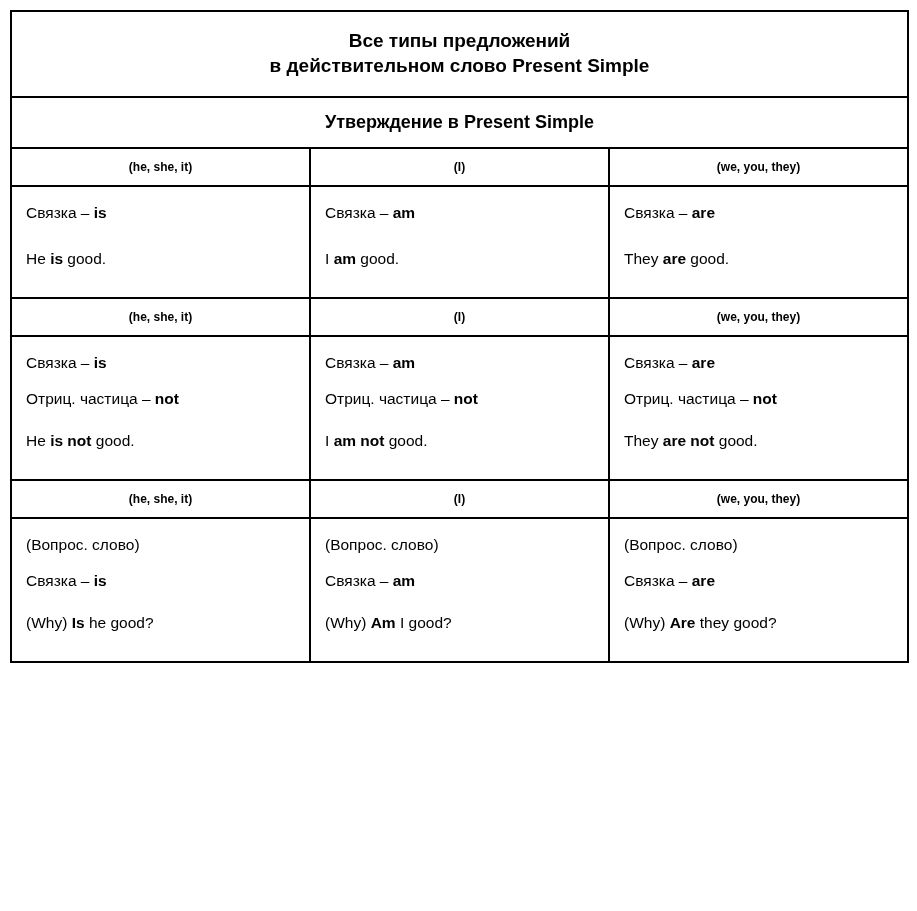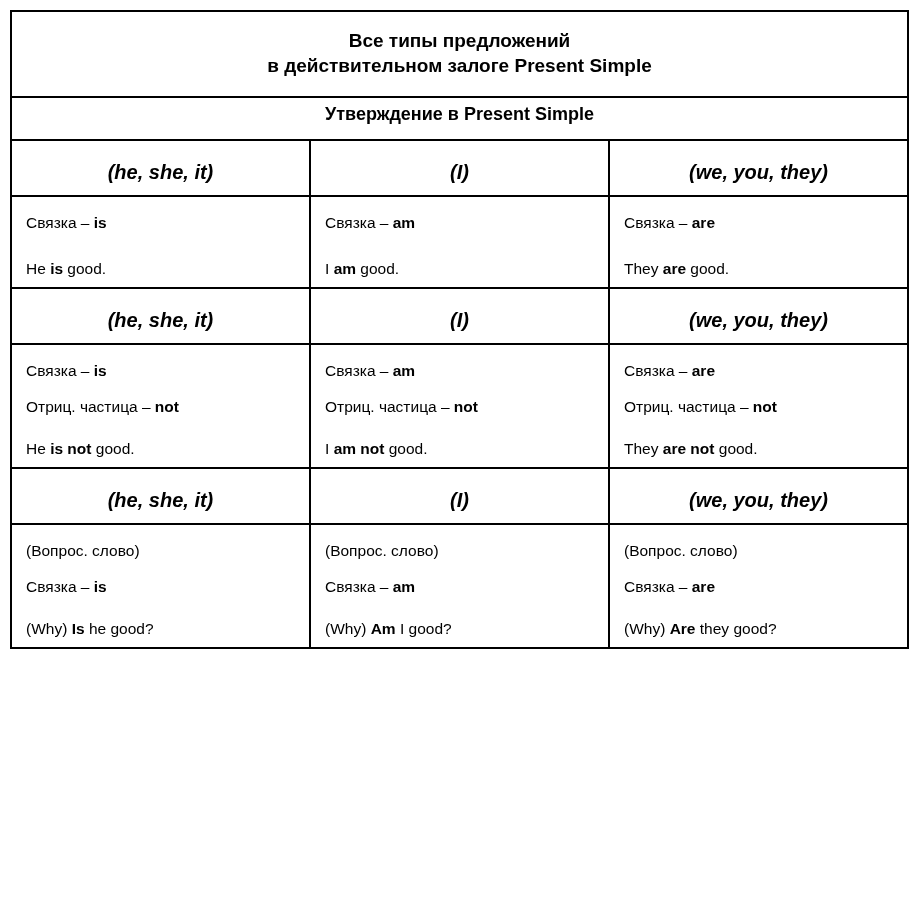--- a/index.html
+++ b/index.html
@@ -35,33 +35,32 @@
     line-height: 25px;
     padding: 16px 8px 18px 8px;
   }
   .title-cell .line {
     display: block;
   }
   .section-cell {
     text-align: center;
     font-weight: bold;
     font-size: 18px;
-    padding: 6px 8px 14px 8px;
+    padding: 14px 8px 14px 8px;
   }
   .pronoun-cell {
     text-align: center;
     font-weight: bold;
-    font-style: italic;
-    font-size: 20px;
-    padding: 20px 8px 11px 8px;
+    font-size: 12px;
+    padding: 11px 8px 11px 8px;
   }
   .example-cell {
     font-size: 15.5px;
     line-height: 20px;
-    padding: 16px 0 8px 14px;
+    padding: 16px 0 28px 14px;
   }
   .example-cell .rule {
     margin: 0 0 2px 0;
   }
   .example-cell .rule + .rule {
     margin-top: 16px;
   }
   .example-cell .sentence {
     margin: 26px 0 0 0;
   }
@@ -82,21 +81,21 @@
   <table class="grammar-table">
     <colgroup>
       <col class="col-a">
       <col class="col-b">
       <col class="col-c">
     </colgroup>
     <tbody>
       <tr>
         <td class="title-cell" colspan="3">
           <span class="line">Все типы предложений</span>
-          <span class="line">в действительном залоге Present Simple</span>
+          <span class="line">в действительном слово Present Simple</span>
         </td>
       </tr>
 
       <tr>
         <td class="section-cell" colspan="3">Утверждение в Present Simple</td>
       </tr>
       <tr>
         <td class="pronoun-cell">(he, she, it)</td>
         <td class="pronoun-cell">(I)</td>
         <td class="pronoun-cell">(we, you, they)</td>

